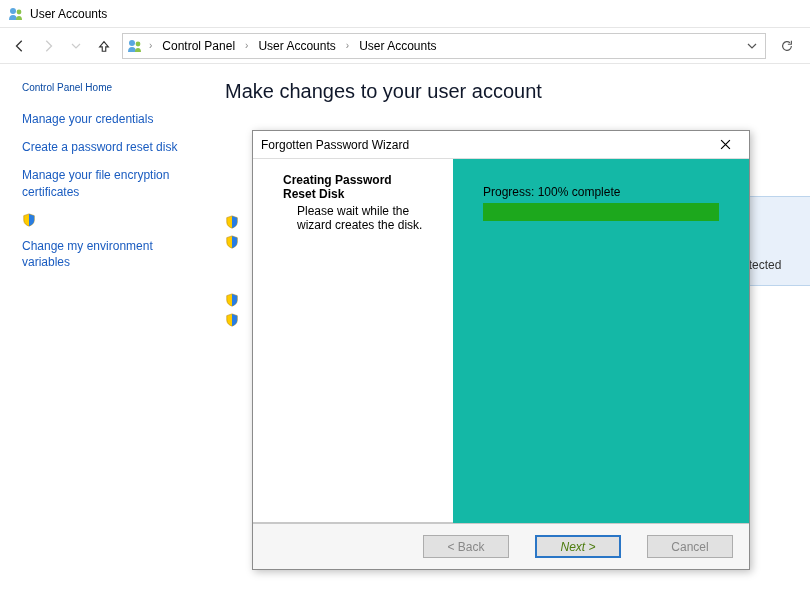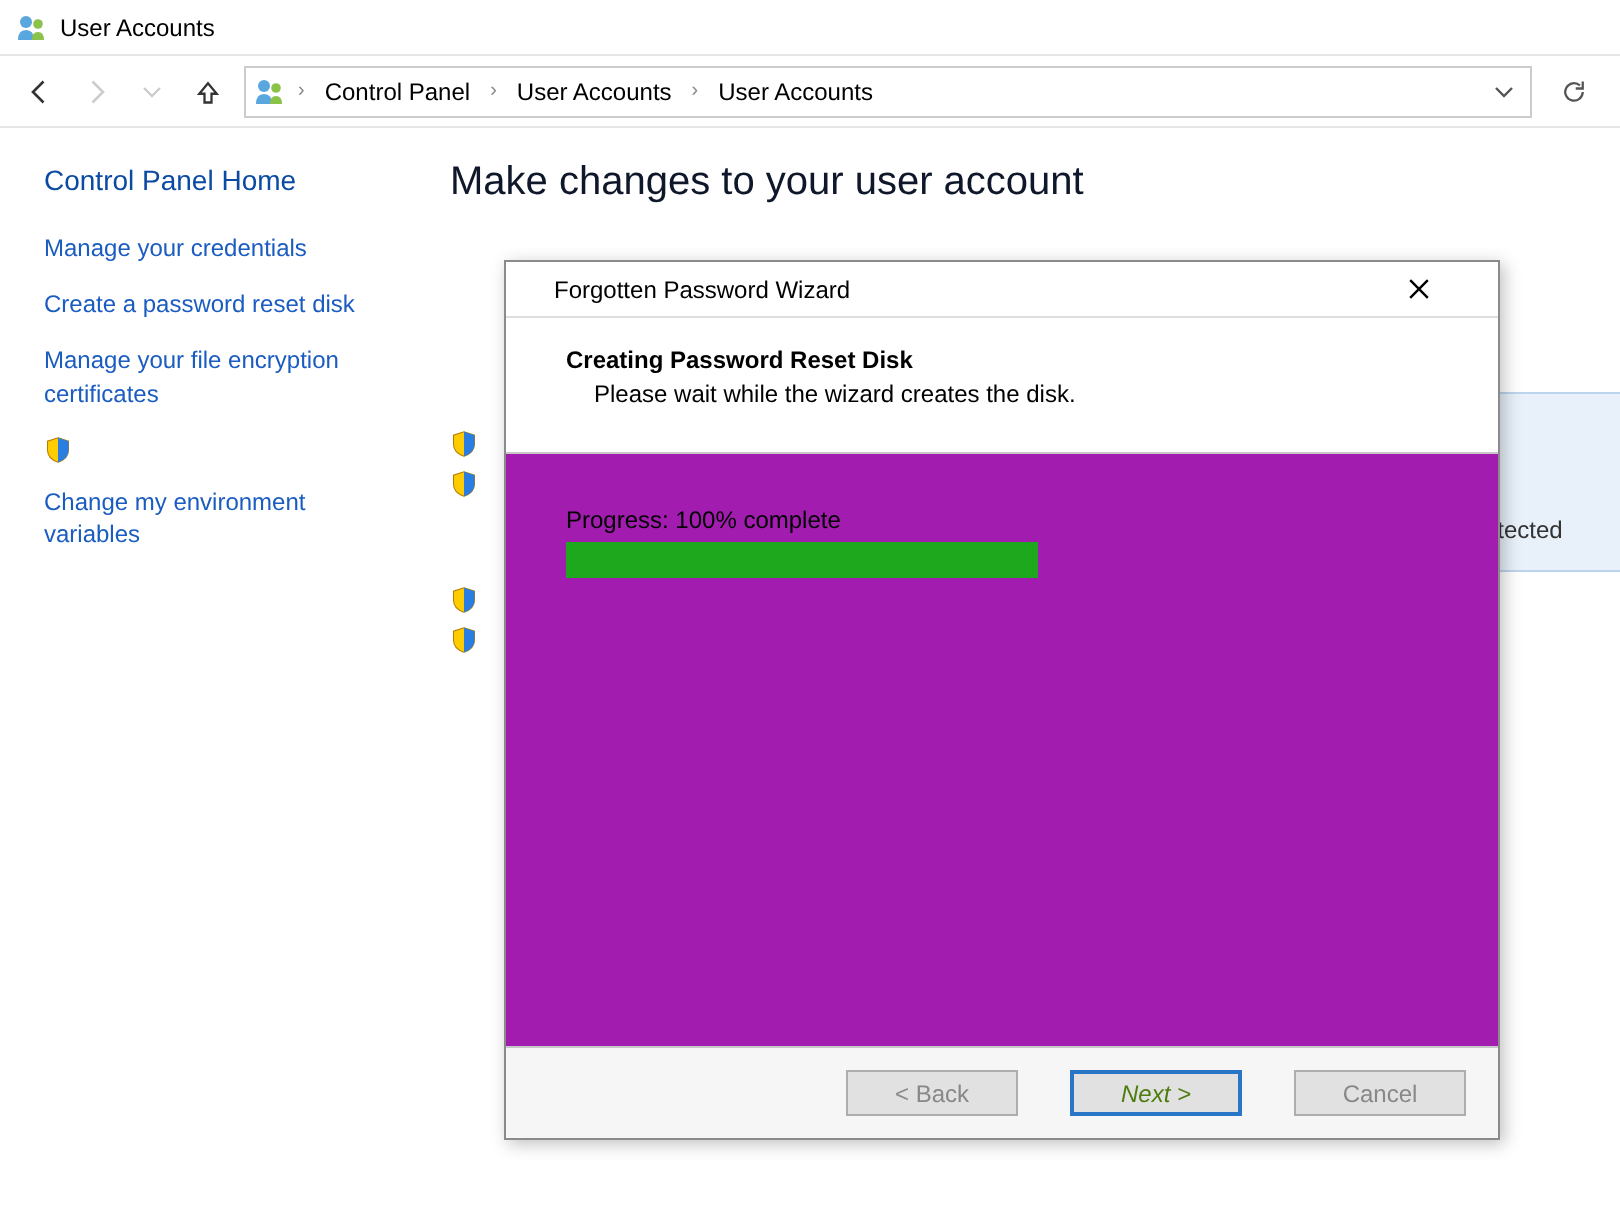--- a/index.html
+++ b/index.html
@@ -56,21 +56,21 @@
       display: flex;
       height: calc(100% - 64px);
     }
     .sidebar {
       width: 215px;
       padding: 18px 14px 14px 22px;
       font-size: 12px;
     }
     .sidebar-home {
       color: #0a4aa3;
-      font-size: 14px;
+      font-size: 10px;
       margin-bottom: 18px;
     }
     .sidebar-link {
       color: #1a5cc0;
       margin-bottom: 12px;
       line-height: 1.35;
       display: flex;
       align-items: flex-start;
       gap: 4px;
       max-width: 180px;
@@ -132,34 +132,34 @@
       box-shadow: 2px 2px 8px rgba(0,0,0,0.25);
       display: flex;
       flex-direction: column;
     }
     .dlg-title {
       height: 28px;
       background: #fff;
       display: flex;
       align-items: center;
       justify-content: space-between;
-      padding: 0 24px;
+      padding: 0 8px;
       font-size: 12px;
       border-bottom: 1px solid #ddd;
     }
     .dlg-close {
       width: 32px; height: 20px;
       display:flex;align-items:center;justify-content:center;
       font-size: 14px;
     }
     .dlg-body {
       flex: 1;
-      background: #a21caf;
-      display: flex;
-      flex-direction: column;
+      background: #14b8a6;
+      display: flex;
+      flex-direction: row;
     }
     .dlg-header-section {
       background: #fff;
       padding: 14px 26px 22px 30px;
       border-bottom: 1px solid #c8c8c8;
     }
     .dlg-h1 {
       font-weight: 700;
       font-size: 12px;
       margin-bottom: 3px;

